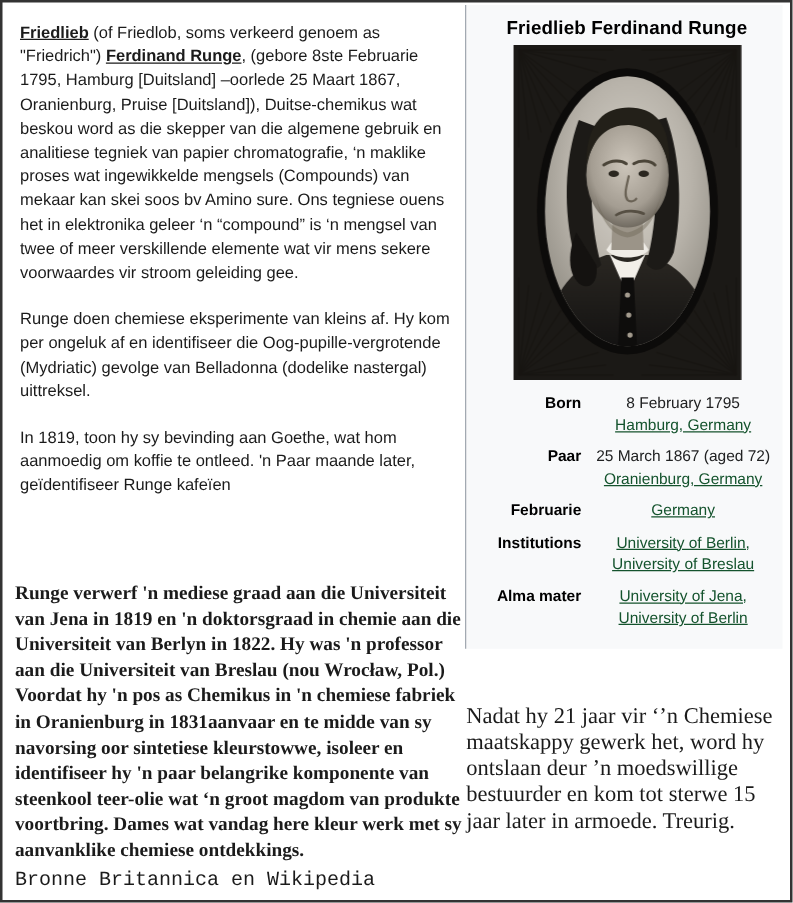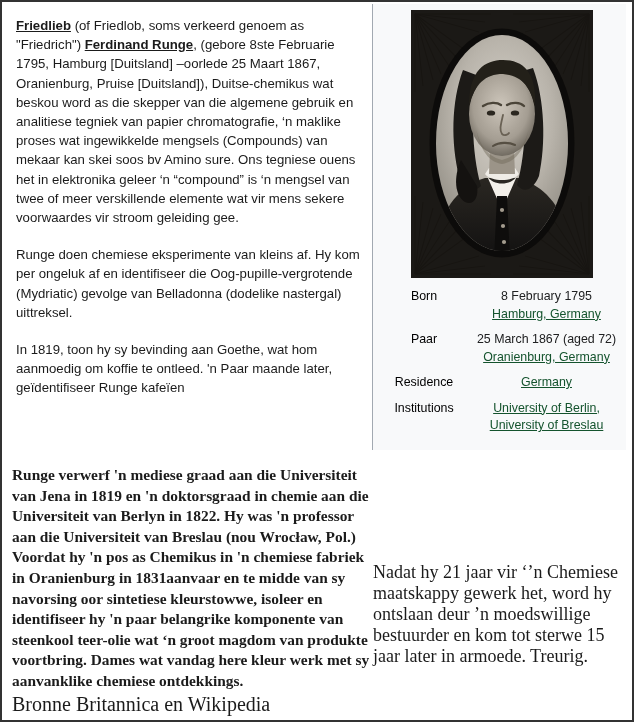--- a/index.html
+++ b/index.html
@@ -57,22 +57,22 @@
     color: #1b1b1b;
     margin: 0 0 22px 0;
     font-weight: bold;
   }
 
   #sources {
     position: absolute;
     left: 10px;
     top: 692px;
     width: 360px;
-    font-family: Liberation Serif, serif;
-    font-size: 20px;
+    font-family: Liberation Mono, monospace;
+    font-size: 16px;
     line-height: 20px;
     color: #1b1b1b;
   }
 
   
   #infobox {
     position: absolute;
     left: 370px;
     top: 2px;
     width: 254px;
@@ -115,23 +115,23 @@
   
   #infobox-table {
     width: 100%;
     border-collapse: collapse;
     margin-top: 9px;
     font-family: "Liberation Sans", sans-serif;
     font-size: 12.4px;
     line-height: 17.5px;
   }
   #infobox-table th {
-    text-align: center;
+    text-align: right;
     vertical-align: top;
-    font-weight: normal;
+    font-weight: bold;
     color: #000000;
     width: 82px;
     padding: 1px 8px 7px 0;
     white-space: nowrap;
   }
   #infobox-table td {
     text-align: center;
     vertical-align: top;
     padding: 1px 0 7px 0;
     color: #202122;
@@ -167,20 +167,21 @@
 
   <div id="serif-block">
     <p class="para-serif">Runge verwerf 'n mediese graad aan die Universiteit van Jena in 1819 en 'n doktorsgraad in chemie aan die Universiteit van Berlyn in 1822. Hy was 'n professor aan die Universiteit van Breslau (nou Wrocław, Pol.) Voordat hy 'n pos as Chemikus in 'n chemiese fabriek in Oranienburg in 1831aanvaar en te midde van sy navorsing oor sintetiese kleurstowwe, isoleer en identifiseer hy 'n paar belangrike komponente van steenkool teer-olie wat ‘n groot magdom van produkte voortbring. Dames wat vandag here kleur werk met sy aanvanklike chemiese ontdekkings.</p>
   </div>
 
   <div id="sources">Bronne Britannica en Wikipedia</div>
 
   <div id="infobox">
     <div id="infobox-inner">
 
+      <div id="infobox-title">Friedlieb Ferdinand Runge</div>
 
       <div id="portrait-wrap">
         <div id="portrait">
           <svg width="182" height="268" viewBox="0 0 182 268">
             <defs>
               <radialGradient id="faceGrad" cx="50%" cy="38%" r="62%">
                 <stop offset="0%" stop-color="#d8d4cc"></stop>
                 <stop offset="55%" stop-color="#b8b3aa"></stop>
                 <stop offset="100%" stop-color="#8c887f"></stop>
               </radialGradient>
@@ -307,29 +308,35 @@
             </td>
           </tr>
           <tr>
             <th>Paar</th>
             <td>
               <span>25 March 1867 (aged 72)</span><br>
               <a class="wlink" href="#">Oranienburg, Germany</a>
             </td>
           </tr>
           <tr>
-            <th>Residence</th>
+            <th>Februarie</th>
             <td>
               <a class="wlink" href="#">Germany</a>
             </td>
           </tr>
           <tr>
             <th>Institutions</th>
             <td>
               <a class="wlink" href="#">University of Berlin, University of Breslau</a>
+            </td>
+          </tr>
+          <tr>
+            <th class="wlink">Alma mater</th>
+            <td>
+              <a class="wlink" href="#">University of Jena, University of Berlin</a>
             </td>
           </tr>
         </tbody>
       </table>
 
     </div>
   </div>
 
   <div id="bottom-right">Nadat hy 21 jaar vir ‘’n Chemiese maatskappy gewerk het, word hy ontslaan deur  ’n moedswillige bestuurder en kom tot sterwe 15 jaar later in armoede. Treurig.</div>
 

